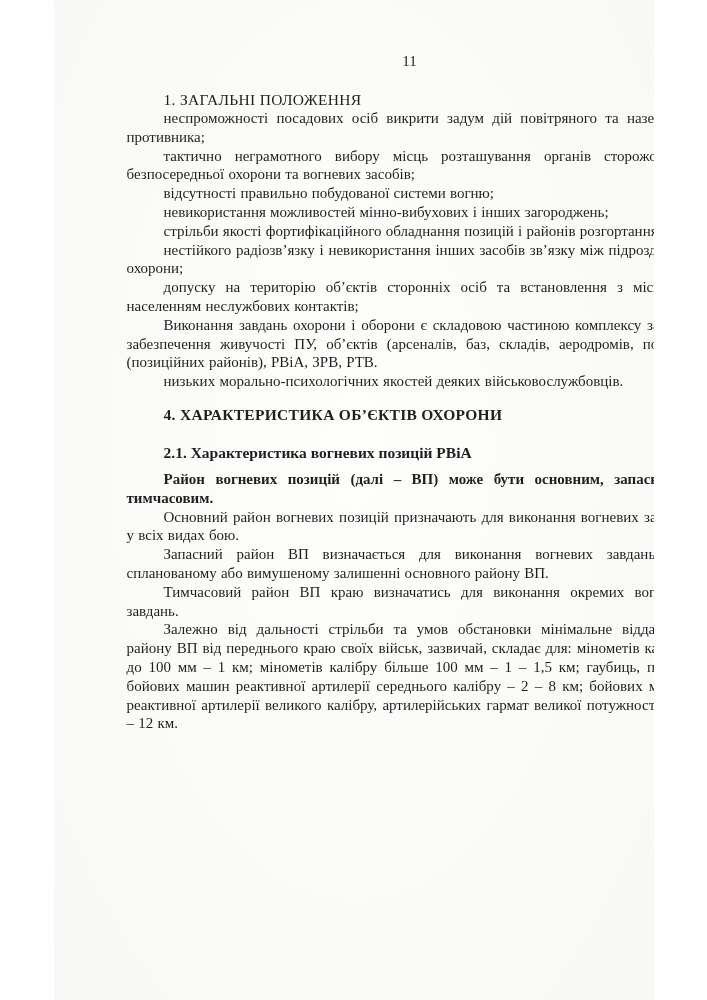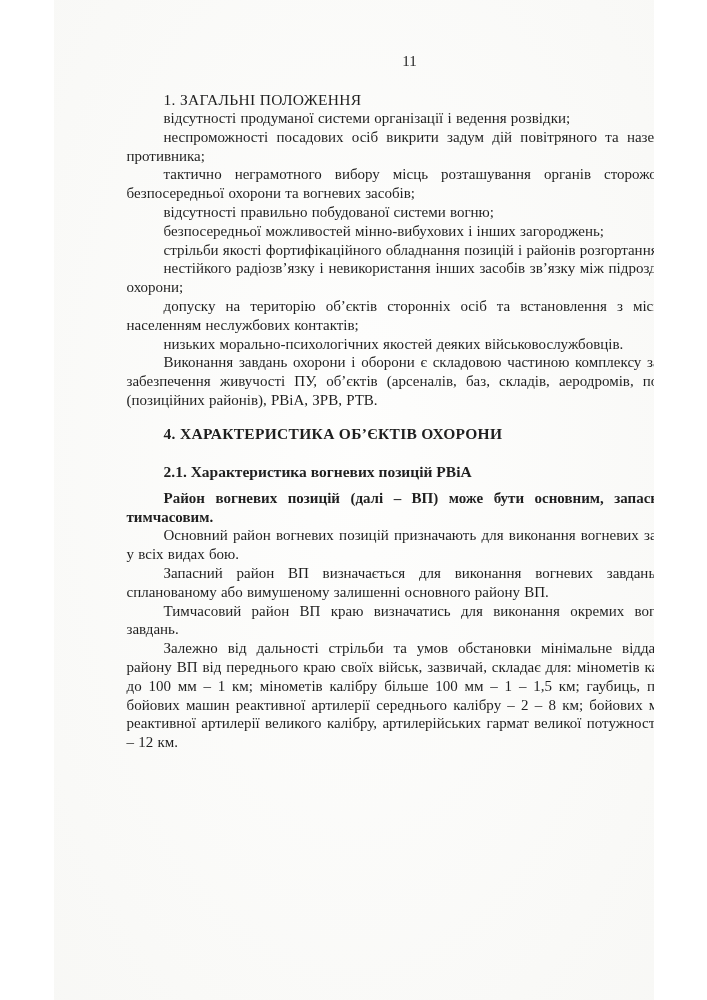--- a/index.html
+++ b/index.html
@@ -68,30 +68,29 @@
 </head>
 <body>
 
 <div class="page">
   <div class="content">
 
     <div class="page-number">11</div>
 
     <div class="h1">1. ЗАГАЛЬНІ ПОЛОЖЕННЯ</div>
 
-    <p class="body">відсутності продуманої системи організації і ведення розвідки;</p>
     <p class="body">неспроможності посадових осіб викрити задум дій повітряного та наземного противника;</p>
     <p class="body">тактично неграмотного вибору місць розташування органів сторожової і безпосередньої охорони та вогневих засобів;</p>
     <p class="body">відсутності правильно побудованої системи вогню;</p>
-    <p class="body">безпосередньої можливостей мінно-вибухових і інших загороджень;</p>
+    <p class="body">невикористання можливостей мінно-вибухових і інших загороджень;</p>
     <p class="body">стрільби якості фортифікаційного обладнання позицій і районів розгортання;</p>
     <p class="body">нестійкого радіозв’язку і невикористання інших засобів зв’язку між підрозділами охорони;</p>
     <p class="body">допуску на територію об’єктів сторонніх осіб та встановлення з місцевим населенням неслужбових контактів;</p>
+    <p class="body">Виконання завдань охорони і оборони є складовою частиною комплексу заходів забезпечення живучості ПУ, об’єктів (арсеналів, баз, складів, аеродромів, позицій (позиційних районів), РВіА, ЗРВ, РТВ.</p>
     <p class="body">низьких морально-психологічних якостей деяких військовослужбовців.</p>
-    <p class="body">Виконання завдань охорони і оборони є складовою частиною комплексу заходів забезпечення живучості ПУ, об’єктів (арсеналів, баз, складів, аеродромів, позицій (позиційних районів), РВіА, ЗРВ, РТВ.</p>
 
     <div class="h2">4. ХАРАКТЕРИСТИКА ОБ’ЄКТІВ ОХОРОНИ</div>
     <div class="h21">2.1. Характеристика вогневих позицій РВіА</div>
 
     <p class="body first-after-h21">Район вогневих позицій (далі – ВП) може бути основним, запасним і тимчасовим.</p>
     <p class="body">Основний район вогневих позицій призначають для виконання вогневих завдань у всіх видах бою.</p>
     <p class="body">Запасний район ВП визначається для виконання вогневих завдань при спланованому або вимушеному залишенні основного району ВП.</p>
     <p class="body">Тимчасовий район ВП краю визначатись для виконання окремих вогневих завдань.</p>
     <p class="body">Залежно від дальності стрільби та умов обстановки мінімальне віддалення району ВП від переднього краю своїх військ, зазвичай, складає для: мінометів калібру до 100 мм – 1 км; мінометів калібру більше 100 мм – 1 – 1,5 км; гаубиць, пушок, бойових машин реактивної артилерії середнього калібру – 2 – 8 км; бойових машин реактивної артилерії великого калібру, артилерійських гармат великої потужності – 10 – 12 км.</p>
 

